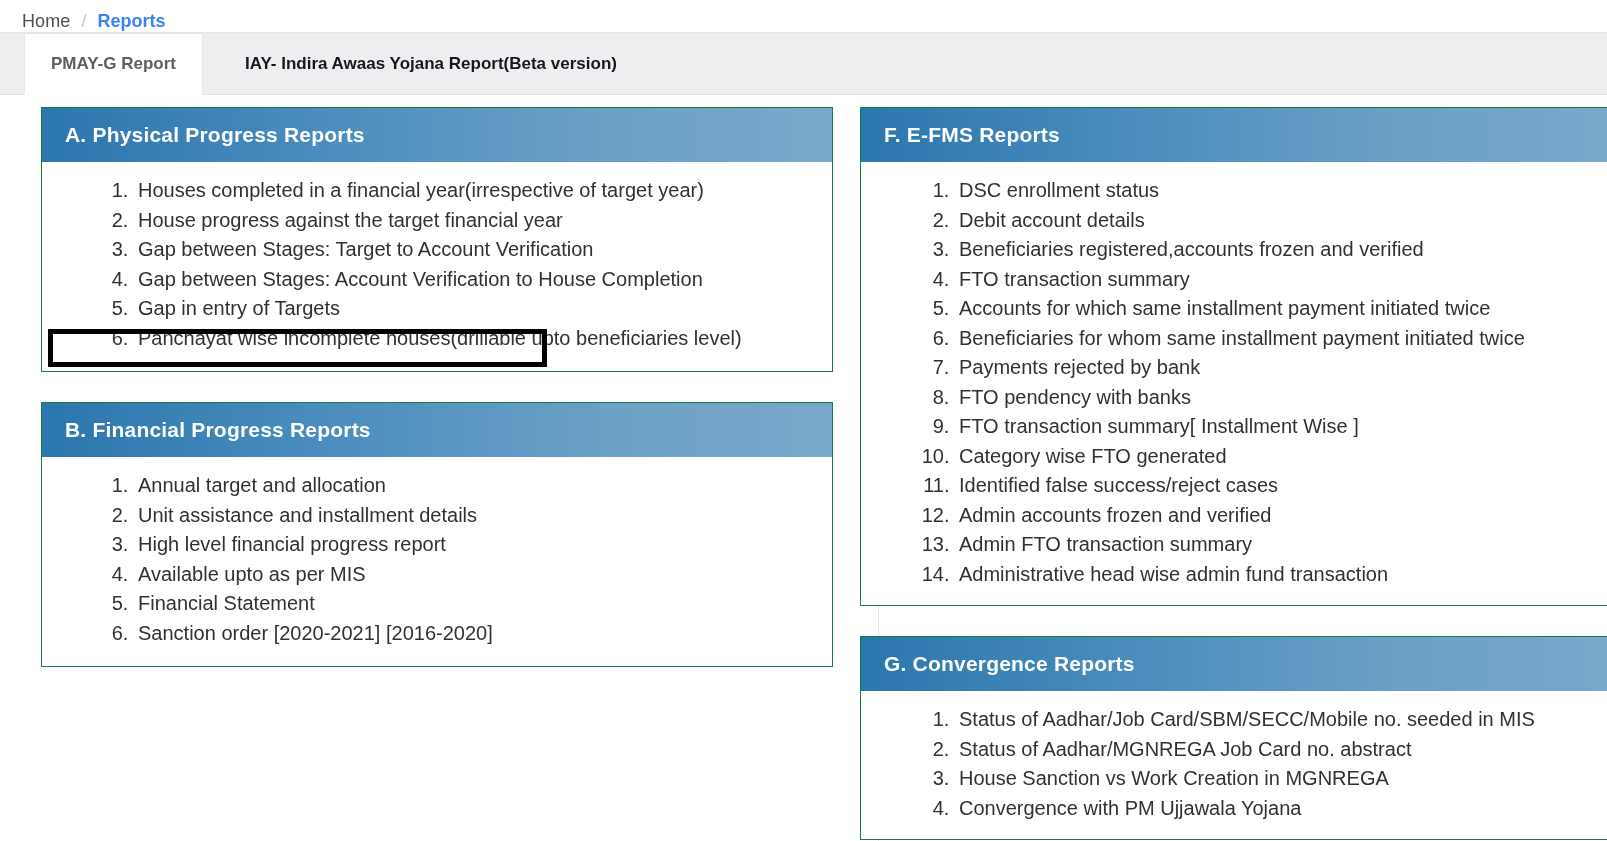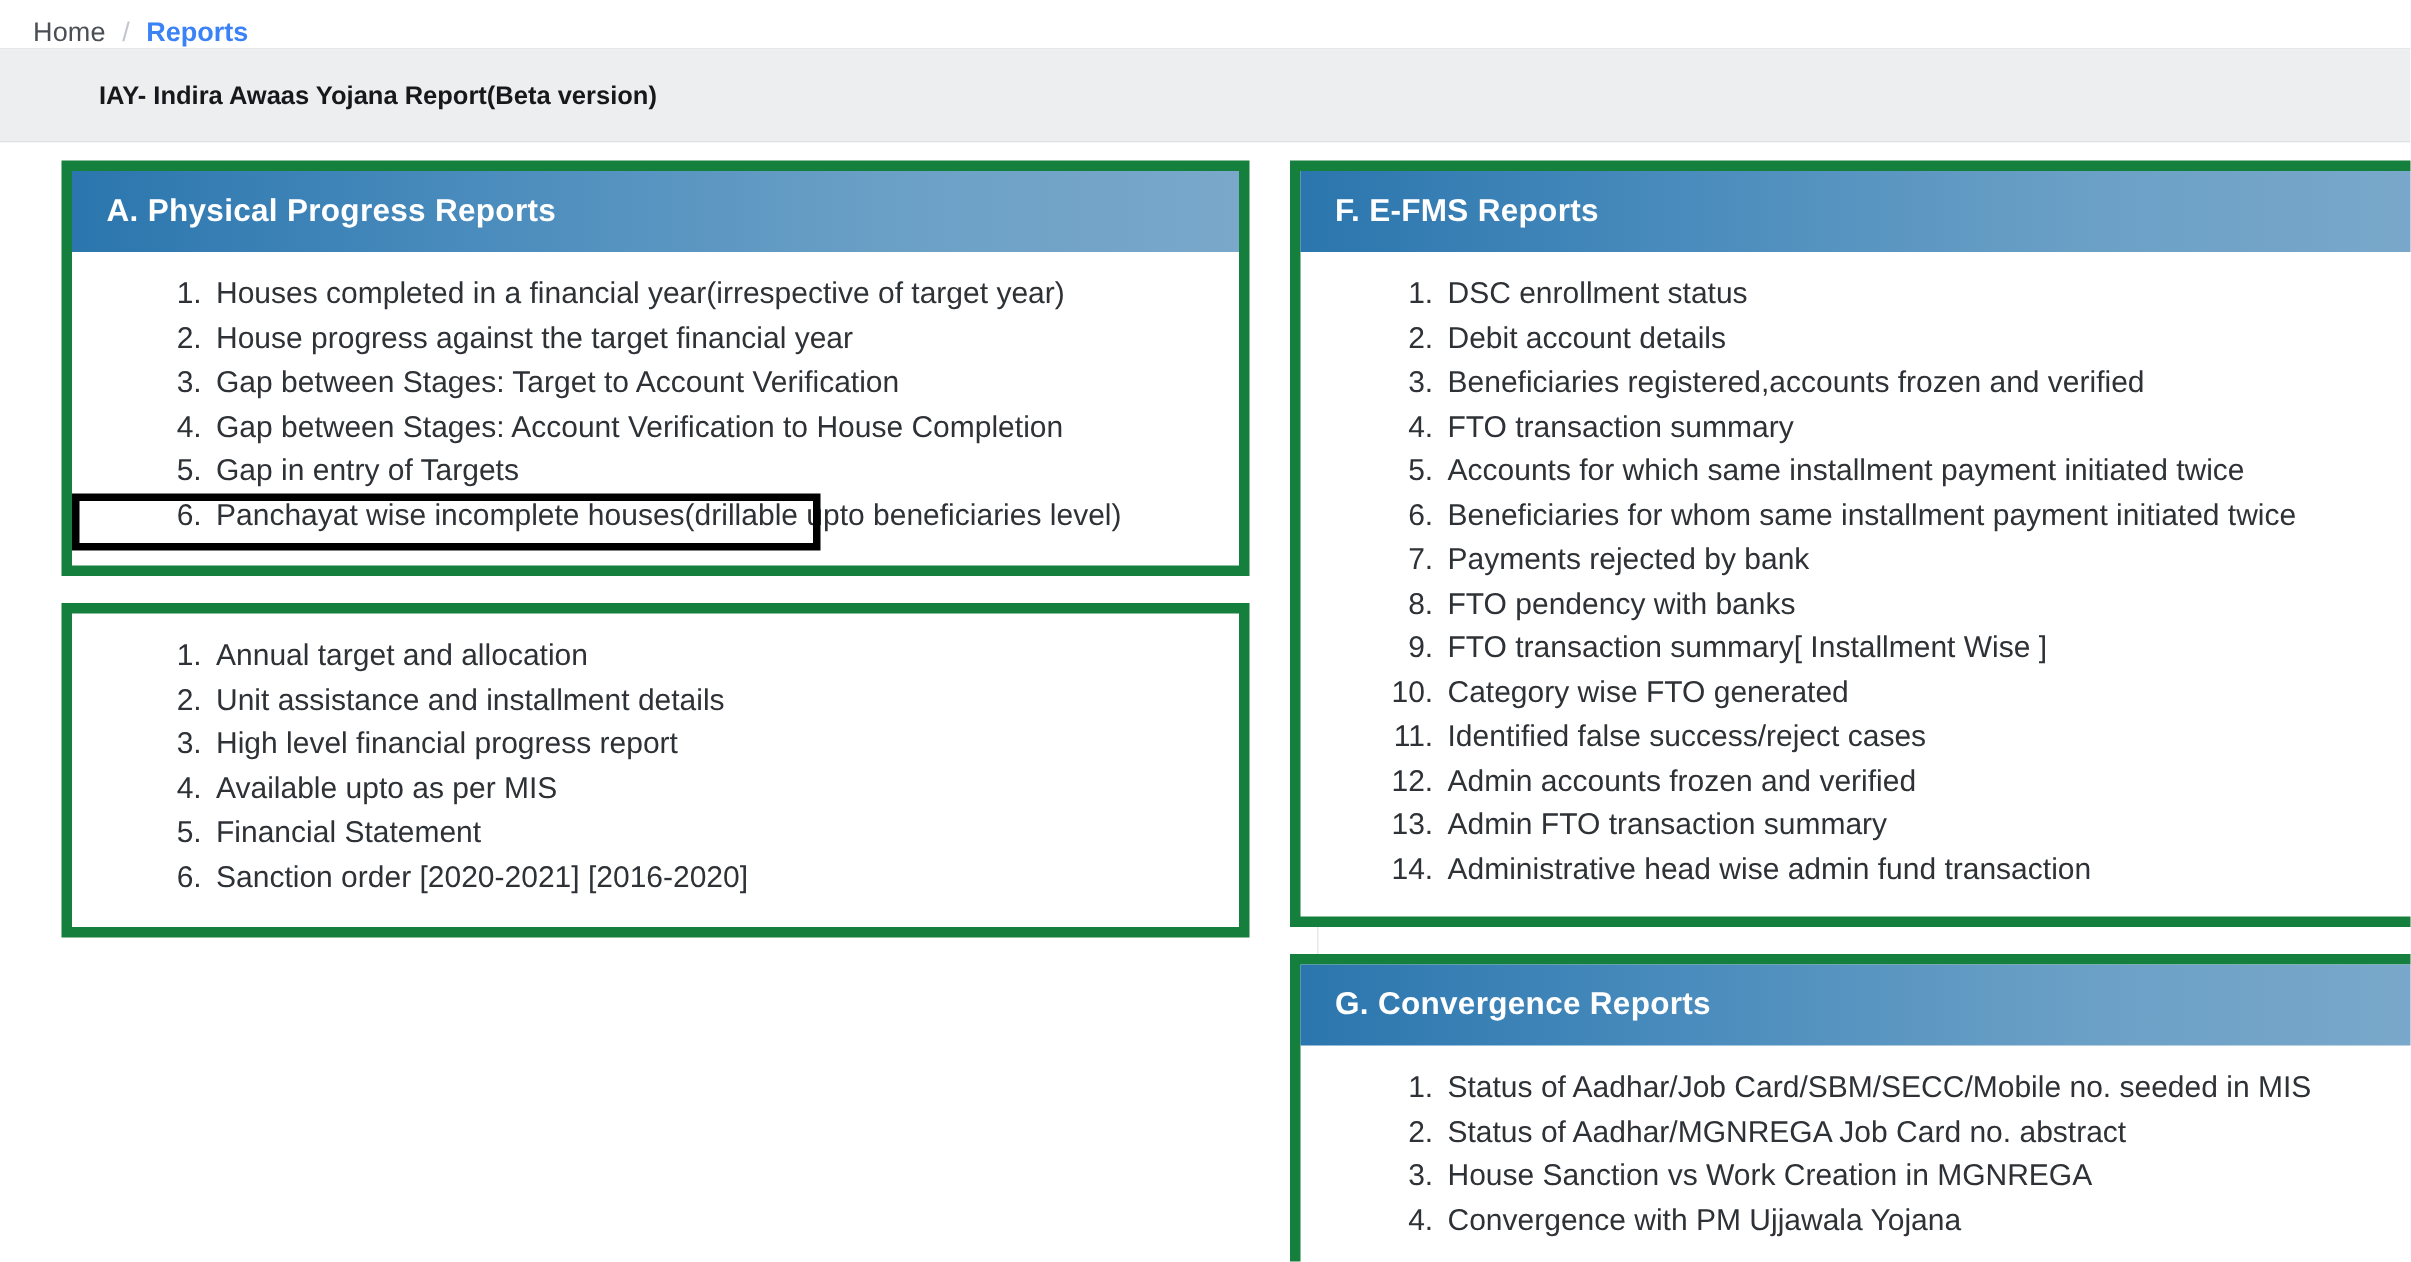--- a/index.html
+++ b/index.html
@@ -92,22 +92,22 @@
     left: 878px;
     top: 248px;
     width: 1px;
     height: 498px;
     background: #e6e8ea;
   }
 
   
   .panel {
     background: #ffffff;
-    border: 7px solid #15803d;
-    margin-bottom: 18px;
+    border: 1px solid #15803d;
+    margin-bottom: 30px;
   }
   .panel-head {
     height: 54px;
     display: flex;
     align-items: center;
     padding-left: 23px;
     background: linear-gradient(to right, #2b76ae 0%, #4a8cbd 35%, #6ba0c6 70%, #79a8ca 100%);
     color: #ffffff;
     font-size: 21px;
     font-weight: bold;
@@ -147,20 +147,21 @@
 </head>
 <body>
 
 <div class="breadcrumb-bar">
   <span class="crumb-home">Home</span>
   <span class="crumb-sep">/</span>
   <span class="crumb-current">Reports</span>
 </div>
 
 <div class="tab-strip">
+  <div class="tab tab-active">PMAY-G Report</div>
   <div class="tab tab-inactive">IAY- Indira Awaas Yojana Report(Beta version)</div>
 </div>
 
 <div class="page">
 
   <div class="col-divider"></div>
 
   <div class="col-left">
 
     <div class="panel">
@@ -171,20 +172,21 @@
           <li>House progress against the target financial year</li>
           <li>Gap between Stages: Target to Account Verification</li>
           <li>Gap between Stages: Account Verification to House Completion</li>
           <li>Gap in entry of Targets</li>
           <li>Panchayat wise incomplete houses(drillable upto beneficiaries level)</li>
         </ol>
       </div>
     </div>
 
     <div class="panel">
+      <div class="panel-head">B. Financial Progress Reports</div>
       <div class="panel-body">
         <ol class="report-list">
           <li>Annual target and allocation</li>
           <li>Unit assistance and installment details</li>
           <li>High level financial progress report</li>
           <li>Available upto as per MIS</li>
           <li>Financial Statement</li>
           <li>Sanction order [2020-2021] [2016-2020]</li>
         </ol>
       </div>

